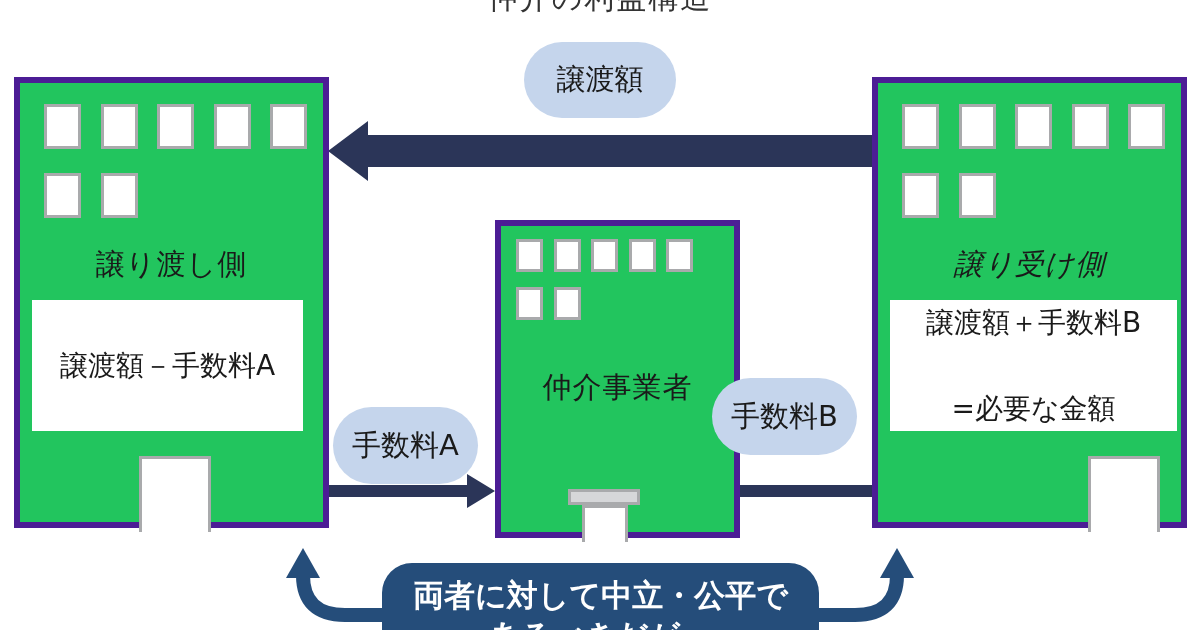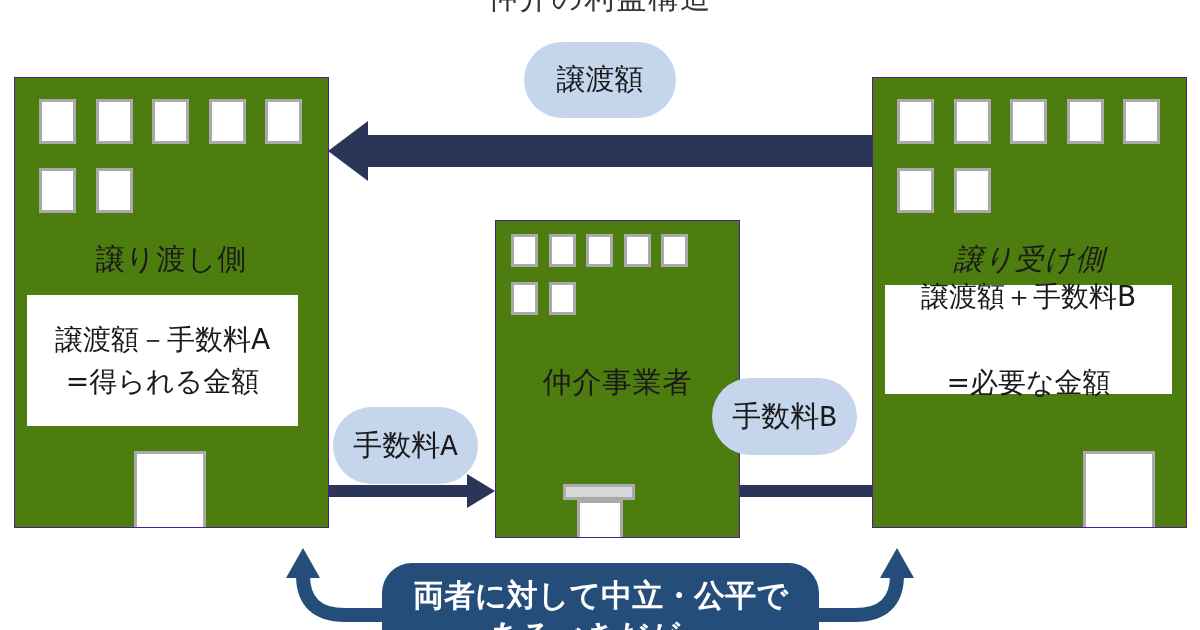--- a/index.html
+++ b/index.html
@@ -1,29 +1,29 @@
 <!DOCTYPE html>
 <html><head>
 <meta charset="utf-8">
 <style>
   html, body { margin:0; padding:0; }
   body { width:1200px; height:630px; overflow:hidden; background:#ffffff; position:relative;
          font-family:"DejaVu Sans", "Liberation Sans", sans-serif; color:#1a1a1a; }
   .abs { position:absolute; }
   .cut-title { position:absolute; left:0; top:-22px; width:1200px; text-align:center; font-size:30px;
                color:#333; letter-spacing:2px; }
-  .building { position:absolute; background:#4d7c0f; border:1px solid #4c1d95; box-sizing:border-box; }
+  .building { position:absolute; background:#22c55e; border:6px solid #4c1d95; box-sizing:border-box; }
   .win { position:absolute; width:37px; height:45px; background:#fff; border:3px solid #A9AAAC; box-sizing:border-box; }
   .win.sm { width:27px; height:33px; }
   .bname { position:absolute; left:0; width:100%; text-align:center; font-size:29px; letter-spacing:1px; }
   .formula { position:absolute; background:#fff; text-align:center; font-size:28px; line-height:42px;
              display:flex; flex-direction:column; justify-content:center; }
   .door { position:absolute; background:#fff; border:3px solid #A9AAAC; border-bottom:none; box-sizing:border-box; }
   .pill { position:absolute; background:#C5D5EC; border-radius:40px; display:flex; align-items:center;
-          justify-content:center; font-size:29px;font-family:Liberation Mono, monospace; }
+          justify-content:center; font-size:29px; }
   .banner { position:absolute; background:#254D7A; color:#fff; border-radius:30px 30px 0 0;
             text-align:center; font-size:31px; font-weight:bold; line-height:40px; padding-top:12px; box-sizing:border-box; }
   svg.overlay { position:absolute; left:0; top:0; }
 </style>
 </head>
 <body>
 
 <div class="cut-title">仲介の利益構造</div>
 
 <svg class="overlay" width="1200" height="630">
@@ -44,21 +44,20 @@
   <div class="win" style="left:24px;top:21px;"></div>
   <div class="win" style="left:81px;top:21px;"></div>
   <div class="win" style="left:137px;top:21px;"></div>
   <div class="win" style="left:194px;top:21px;"></div>
   <div class="win" style="left:250px;top:21px;"></div>
   <div class="win" style="left:24px;top:90px;"></div>
   <div class="win" style="left:81px;top:90px;"></div>
   <div class="bname" style="top:162px;">譲り渡し側</div>
   <div class="formula" style="left:12px;top:217px;width:271px;height:131px;">
     <div>譲渡額－手数料A</div>
-    <div>=得られる金額</div>
   </div>
   <div class="door" style="left:119px;top:373px;width:72px;height:76px;"></div>
 </div>
 
 <div class="building" style="left:495px;top:220px;width:245px;height:318px;padding-left:28px;">
   <div class="win sm" style="left:15px;top:13px;"></div>
   <div class="win sm" style="left:53px;top:13px;"></div>
   <div class="win sm" style="left:90px;top:13px;"></div>
   <div class="win sm" style="left:128px;top:13px;"></div>
   <div class="win sm" style="left:165px;top:13px;"></div>
@@ -71,21 +70,21 @@
 
 <div class="building" style="left:872px;top:77px;width:315px;height:451px;">
   <div class="win" style="left:24px;top:21px;"></div>
   <div class="win" style="left:81px;top:21px;"></div>
   <div class="win" style="left:137px;top:21px;"></div>
   <div class="win" style="left:194px;top:21px;"></div>
   <div class="win" style="left:250px;top:21px;"></div>
   <div class="win" style="left:24px;top:90px;"></div>
   <div class="win" style="left:81px;top:90px;"></div>
   <div class="bname" style="top:162px;font-style:italic;">譲り受け側</div>
-  <div class="formula" style="left:12px;top:207px;width:287px;height:109px;gap:44px;">
+  <div class="formula" style="left:12px;top:217px;width:287px;height:131px;gap:44px;">
     <div>譲渡額＋手数料B</div>
     <div>=必要な金額</div>
   </div>
   <div class="door" style="left:210px;top:373px;width:72px;height:76px;"></div>
 </div>
 
 <div class="pill" style="left:524px;top:42px;width:152px;height:76px;">
   <span>譲渡額</span>
 </div>
 <div class="pill" style="left:333px;top:390px;width:145px;height:77px;margin-top:17px;">

